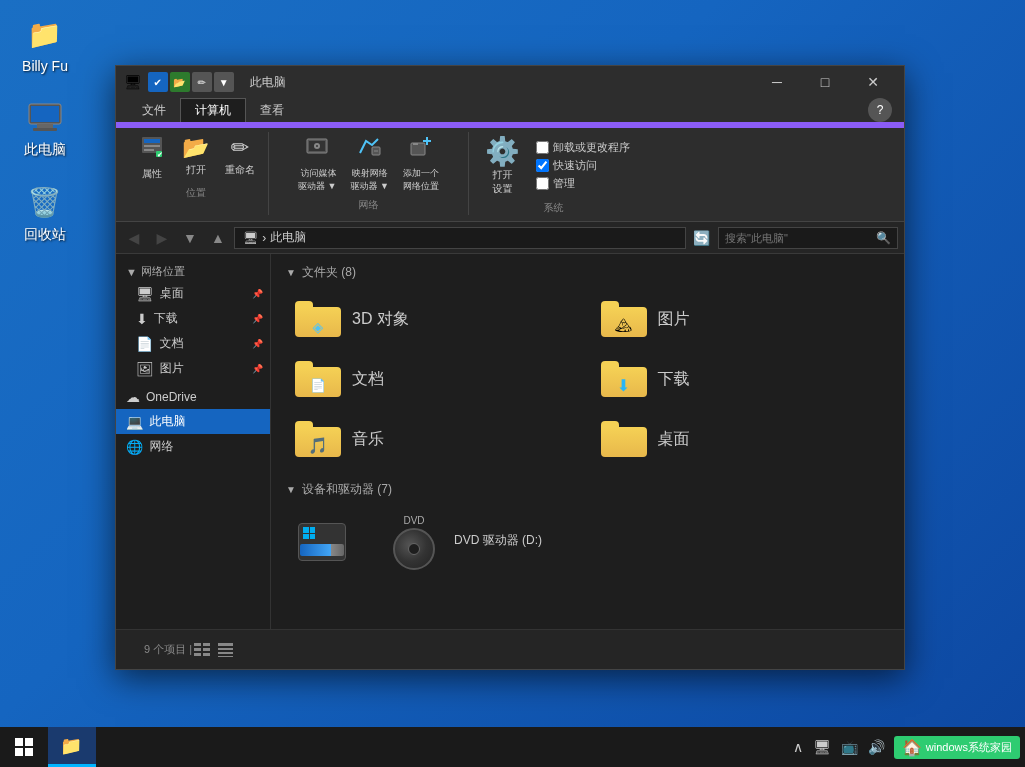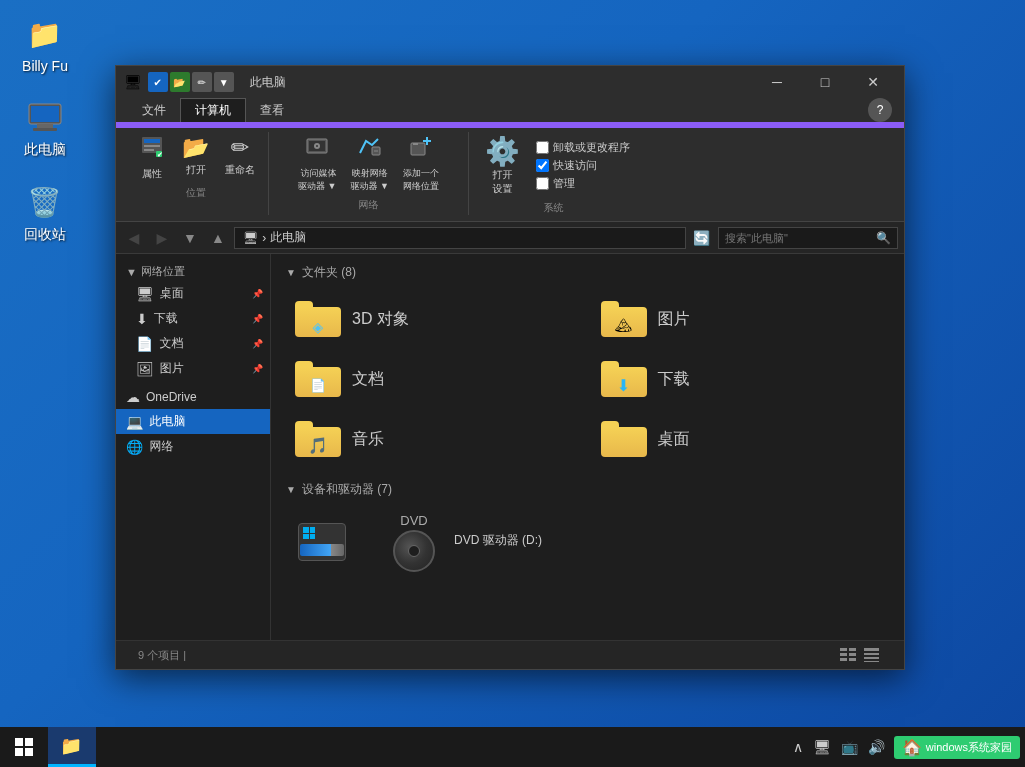--- a/index.html
+++ b/index.html
@@ -583,27 +583,27 @@
       content: '';
       width: 10px;
       height: 10px;
       border-radius: 50%;
       background: #1e1e1e;
       border: 1px solid #666;
     }
 
     
     .status-bar {
-      height: 29px;
+      height: 40px;
       background: #252525;
       border-top: 1px solid #333;
       display: flex;
       align-items: center;
-      justify-content: space-between;
-      padding: 0 22px;
+      justify-content: flex-start;
+      padding: 0 28px;
       flex-shrink: 0;
     }
     .status-text {
       color: #888;
       font-size: 11px;
     }
     .status-view-icons {
       display: flex;
       gap: 4px;
     }
@@ -959,21 +959,21 @@
                 </div>
                 <div class="hdd-bottom"></div>
               </div>
             </div>
           </div>
 
           <div class="drive-item">
             <div class="drive-icon-wrapper">
               <div class="dvd-icon">
                 <div style="position:relative;display:flex;flex-direction:column;align-items:center;">
-                  <div style="font-size:13px;color:#aaa;margin-bottom:2px;">DVD</div>
+                  <div style="font-size:10px;color:#aaa;margin-bottom:2px;">DVD</div>
                   <div class="dvd-disc"></div>
                 </div>
               </div>
             </div>
             <div class="drive-info">
               <div class="drive-name">DVD 驱动器 (D:)</div>
             </div>
           </div>
         </div>
 

